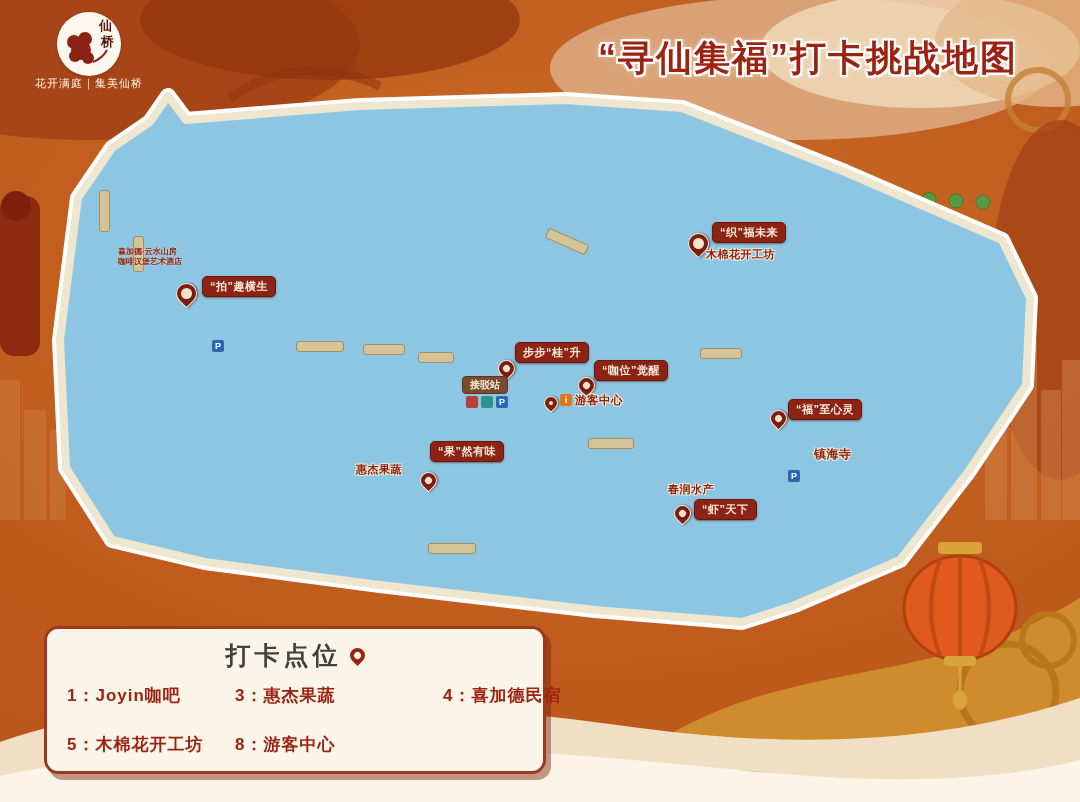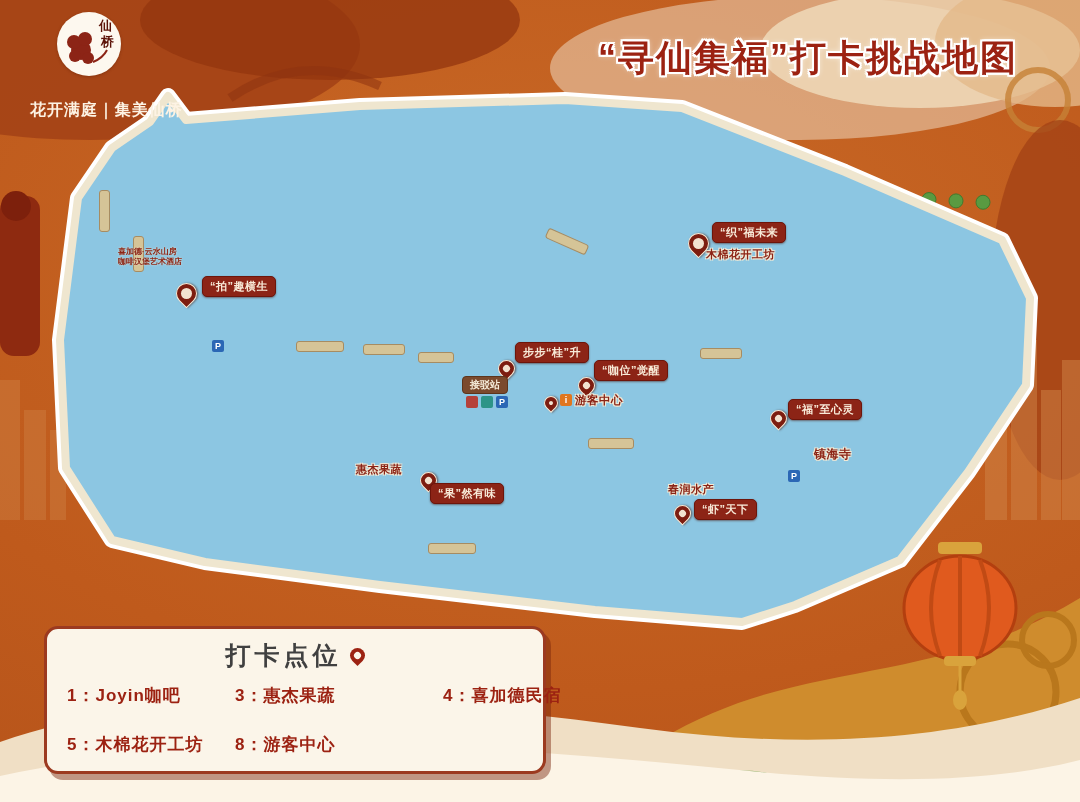--- a/index.html
+++ b/index.html
@@ -10,21 +10,21 @@
   svg.layer{position:absolute;left:0;top:0;}
   
   .map-title{position:absolute;left:548px;top:34px;width:520px;text-align:center;
     font-size:36px;font-weight:900;color:#9c2212;letter-spacing:2px;white-space:nowrap;
     text-shadow:-2px -2px 0 #fff,2px -2px 0 #fff,-2px 2px 0 #fff,2px 2px 0 #fff,
                  0 -2px 0 #fff,0 2px 0 #fff,-2px 0 0 #fff,2px 0 0 #fff,0 0 6px #fff;}
   
   .logo{position:absolute;left:30px;top:12px;width:118px;text-align:center;}
   .logo-circle{position:relative;margin:0 auto;width:64px;height:64px;border-radius:50%;
     background:#fdf8ef;box-shadow:0 1px 3px rgba(90,30,5,.4);}
-  .logo-tagline{margin-top:24px;color:#fdf3e4;font-size:16px;font-weight:bold;letter-spacing:1px;white-space:nowrap;}
+  .logo-tagline{margin-top:0;color:#fdf3e4;font-size:11px;font-weight:normal;letter-spacing:1px;white-space:nowrap;}
   
   .pin{position:absolute;width:15px;height:15px;background:#7d1d10;border:1.5px solid #f7ecd9;
     border-radius:50% 50% 50% 0;transform:rotate(-45deg);box-shadow:1px 1px 2px rgba(60,15,5,.5);}
   .pin::after{content:"";position:absolute;left:4px;top:4px;right:4px;bottom:4px;background:#f2e2cf;border-radius:50%;}
   .pin.big{width:19px;height:19px;}
   .pin.small{width:12px;height:12px;}
   
   .pun{position:absolute;background:#8c2416;color:#f8ead8;font-weight:bold;font-size:11px;
     padding:2px 7px;border-radius:5px;white-space:nowrap;letter-spacing:.5px;
     box-shadow:0 1px 2px rgba(70,15,5,.5);border:1px solid #6d150b;}
@@ -746,21 +746,21 @@
   <span class="pin" style="left:770px;top:410px;"></span>
   <span class="pin" style="left:420px;top:472px;"></span>
   <span class="pin" style="left:674px;top:505px;"></span>
   <span class="pin small" style="left:544px;top:396px;"></span>
 
   <div class="pun" style="left:202px;top:276px;">“拍”趣横生</div>
   <div class="pun" style="left:712px;top:222px;">“织”福未来</div>
   <div class="pun" style="left:515px;top:342px;">步步“桂”升</div>
   <div class="pun" style="left:594px;top:360px;">“咖位”觉醒</div>
   <div class="pun" style="left:788px;top:399px;">“福”至心灵</div>
-  <div class="pun" style="left:430px;top:483px;">“果”然有味</div>
+  <div class="pun" style="left:430px;top:441px;">“果”然有味</div>
   <div class="pun" style="left:694px;top:499px;">“虾”天下</div>
 
   <div class="place" style="left:706px;top:247px;">木棉花开工坊</div>
   <div class="place" style="left:356px;top:462px;">惠杰果蔬</div>
   <div class="place" style="left:668px;top:482px;">春润水产</div>
   <div class="place" style="left:814px;top:446px;font-size:12px;">镇海寺</div>
 
   <div class="station" style="left:462px;top:376px;">接驳站</div>
   <div class="abs" style="left:466px;top:392px;">
     <span class="sq" style="background:#b5413a;"></span><span class="sq" style="background:#2d9488;"></span><span class="sq" style="background:#2b67b5;">P</span>

